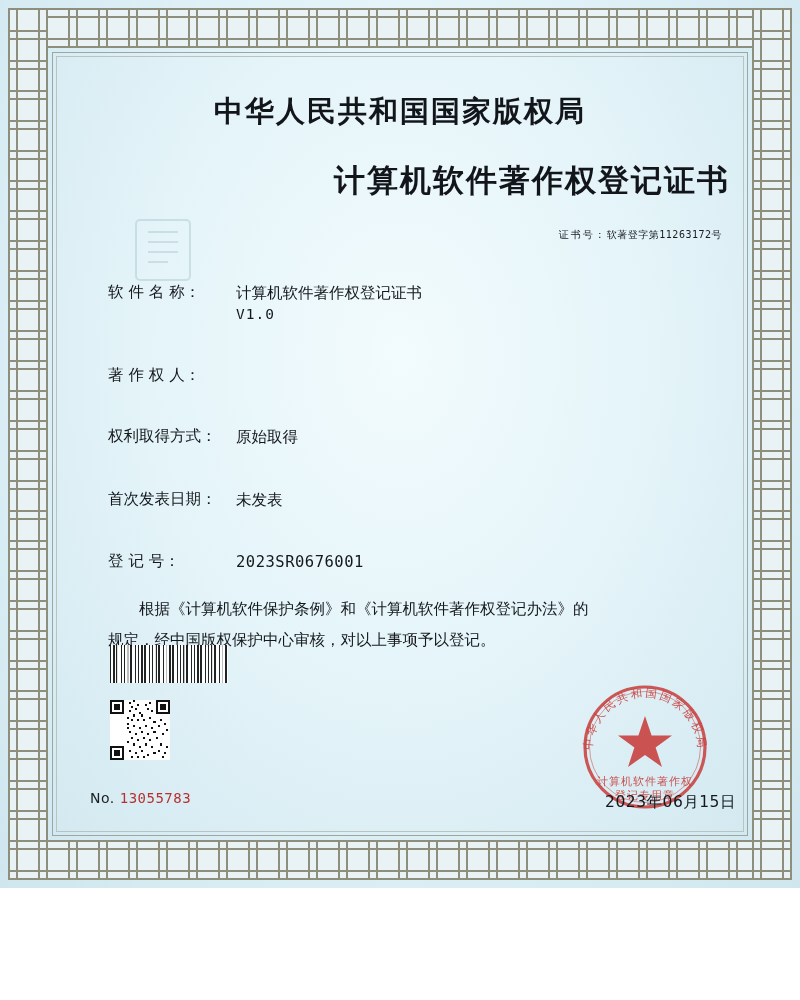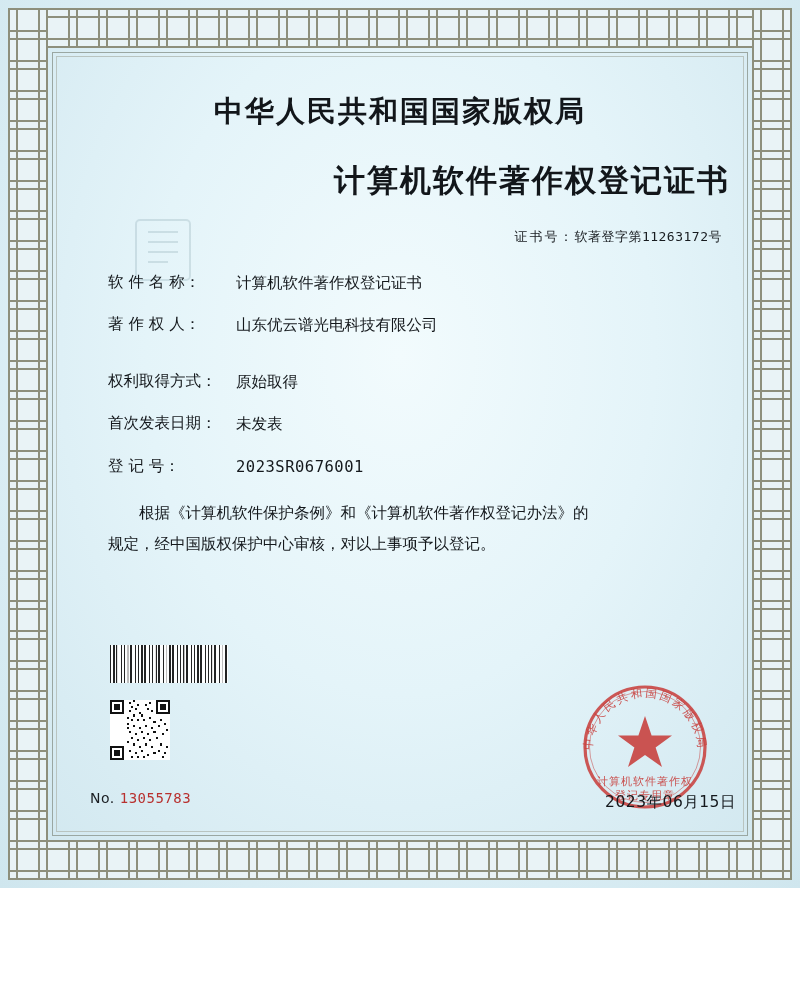--- a/index.html
+++ b/index.html
@@ -97,37 +97,38 @@
     font-size: 31px;
     font-weight: 700;
     letter-spacing: 2px;
     color: #12161a;
     margin-top: 28px;
   }
 
   .cert-no {
     text-align: right;
     font-family: "DejaVu Sans", sans-serif;
-    font-size: 13px;
+    font-size: 10px;
     color: #181c20;
     margin-top: 26px;
     padding-right: 8px;
     letter-spacing: .5px;
   }
   .cert-no .label { letter-spacing: 2px; }
 
   .field-block { margin-top: 26px; padding-left: 38px; }
 
   .field-row {
     display: flex;
     align-items: flex-start;
     margin-bottom: 8px;
     font-size: 15.5px;
     color: #14181c;
     font-family: "DejaVu Sans", sans-serif;
+    margin-top: 40px;
   }
   .field-label {
     width: 128px;
     flex: 0 0 128px;
     letter-spacing: 0px;
     font-family: "DejaVu Sans", sans-serif;
   }
   .field-value {
     flex: 1;
     line-height: 1.45;
@@ -243,25 +244,25 @@
 
     <div class="cert-no">
       <span class="label">证书号：</span><span class="mono">软著登字第11263172号</span>
     </div>
 
     <div class="field-block rows-2">
       <div class="field-row">
         <div class="field-label">软 件 名 称：</div>
         <div class="field-value">
           <span>计算机软件著作权登记证书</span>
+          <span class="v2">V1.0</span>
         </div>
       </div>
       <div class="field-row">
         <div class="field-label">著 作 权 人：</div>
-        <div class="field-value">山东优云谱光电科技有限公司</div>
       </div>
     </div>
 
     <div class="field-block gap-lg rows-2">
       <div class="field-row">
         <div class="field-label">权利取得方式：</div>
         <div class="field-value">原始取得</div>
       </div>
       <div class="field-row">
         <div class="field-label">首次发表日期：</div>

